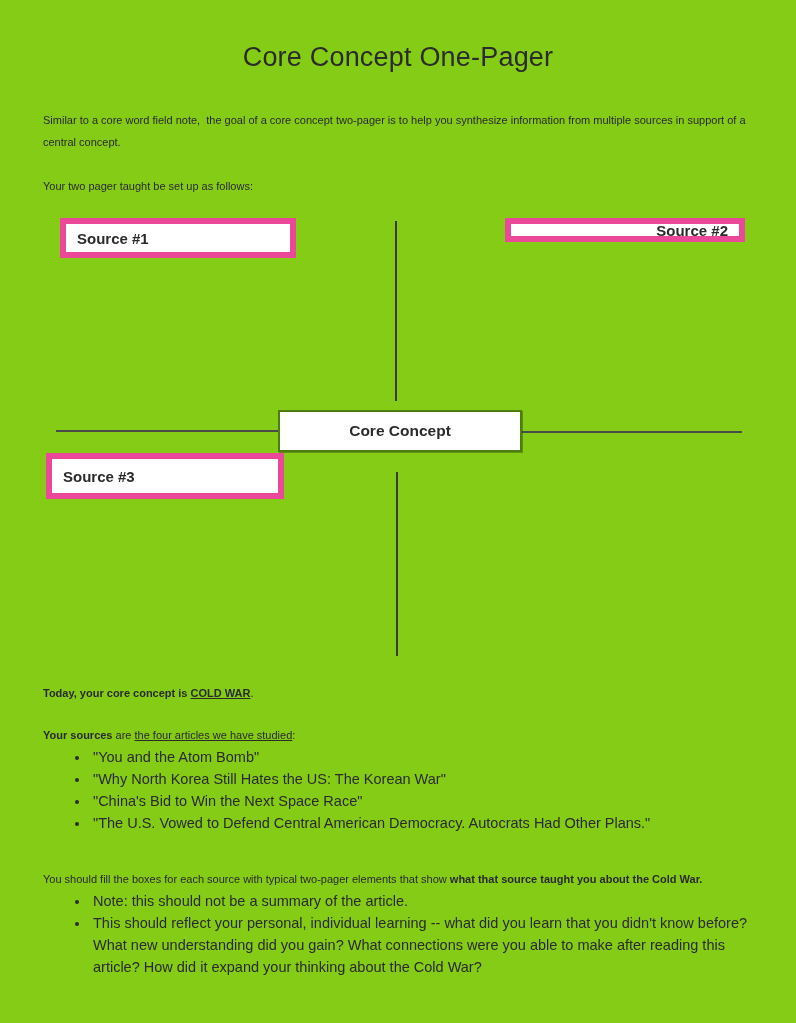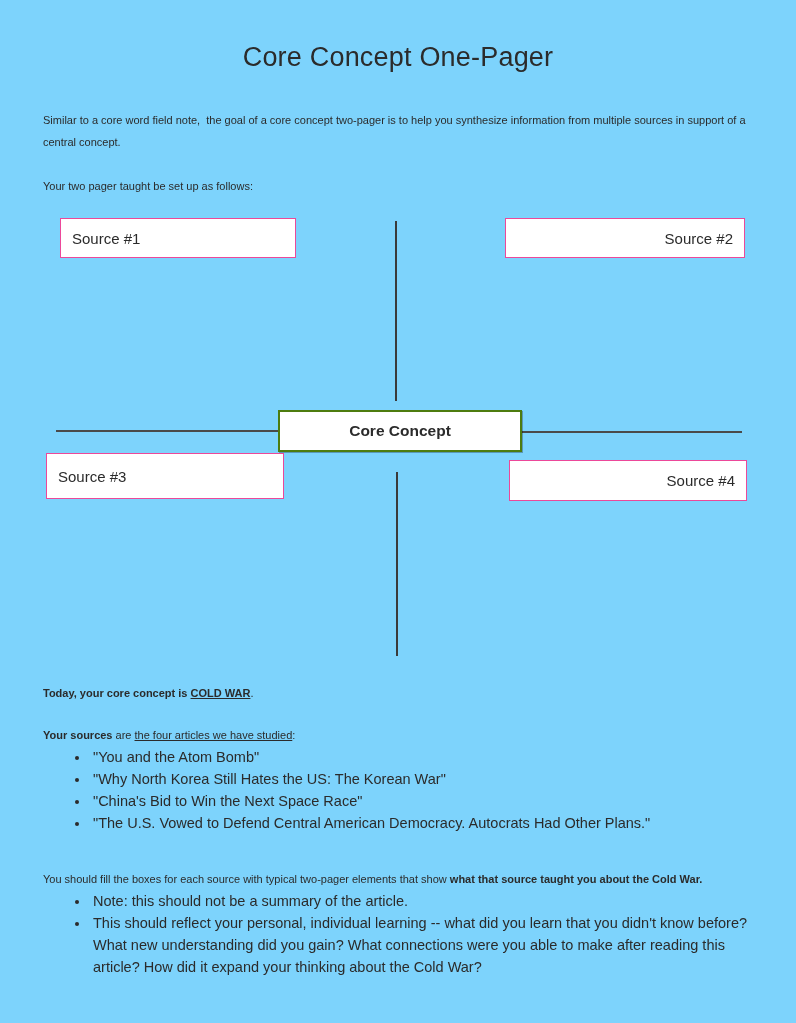--- a/index.html
+++ b/index.html
@@ -1,21 +1,21 @@
 <!DOCTYPE html>
 <html><head>
 <meta charset="utf-8">
 <style>
   * { margin: 0; padding: 0; box-sizing: border-box; }
   html, body { background: #ffffff; }
   .page {
     position: relative;
     width: 796px;
     height: 1023px;
-    background: #7dd3fc;
+    background: #84cc16;
     font-family: "Liberation Sans", sans-serif;
     color: #2b2b2b;
     overflow: hidden;
   }
   .content { padding: 0 43px; }
 
   h1.doc-title {
     font-size: 27px;
     font-weight: 400;
     text-align: center;
@@ -34,27 +34,28 @@
   
   .diagram {
     position: relative;
     width: 796px;
     height: 452px;
     margin-left: -43px;
     margin-top: 7px;
   }
   .src-box {
     position: absolute;
-    border: 1px solid #ec4899;
+    border: 6px solid #ec4899;
     background: #ffffff;
     font-size: 15px;
     display: flex;
     align-items: center;
     padding: 0 11px;
     color: #2b2b2b;
+    font-weight: bold;
   }
   .src-right { justify-content: flex-end; }
   .core-box {
     position: absolute;
     left: 278px; top: 206px; width: 244px; height: 42px;
     border: 2px solid #4d7c0f;
     background: #ffffff;
     display: flex;
     align-items: center;
     justify-content: center;
@@ -62,21 +63,21 @@
     font-size: 15.5px;
     box-shadow: 1px 1px 0 rgba(0,0,0,0.28);
     z-index: 2;
   }
   .dline { position: absolute; background: #4a4a4a; }
   .vline-top    { left: 395px; top: 17px;  width: 1.5px; height: 180px; background:#3a3a3a; }
   .vline-bottom { left: 396px; top: 268px; width: 1.5px; height: 184px; background:#3a3a3a; }
   .hline-left   { left: 56px;  top: 226px; width: 222px; height: 2px; }
   .hline-right  { left: 522px; top: 227px; width: 220px; height: 2px; }
   .box-source1 { left: 60px;  top: 14px;  width: 236px; height: 40px; }
-  .box-source2 { left: 505px; top: 14px;  width: 240px; height: 40px; }
+  .box-source2 { left: 505px; top: 14px;  width: 240px; height: 24px; }
   .box-source3 { left: 46px;  top: 249px; width: 238px; height: 46px; z-index: 1; }
   .box-source4 { left: 509px; top: 256px; width: 238px; height: 41px; }
 
   
   .today-line { margin-top: 26px; }
   .sources-line { margin-top: 20px; }
   .b { font-weight: 700; }
   .u { text-decoration: underline; text-align: right; }
   ul.doc-list {
     list-style: disc;
@@ -107,23 +108,20 @@
       </div>
       <div class="src-box src-right box-source2">
         <span>Source #2</span>
       </div>
       <div class="dline vline-top"></div>
       <div class="dline hline-left"></div>
       <div class="dline hline-right"></div>
       <div class="src-box box-source3">
         <span>Source #3</span>
       </div>
-      <div class="src-box src-right box-source4">
-        <span>Source #4</span>
-      </div>
       <div class="dline vline-bottom"></div>
       <div class="core-box">
         <span>Core Concept</span>
       </div>
     </div>
 
     <p class="body-text today-line"><span class="b">Today, your core concept is </span><span class="b u">COLD WAR</span><span>.</span></p>
 
     <p class="body-text sources-line"><span class="b">Your sources</span><span> are </span><span class="u">the four articles we have studied</span><span>:</span></p>
 

